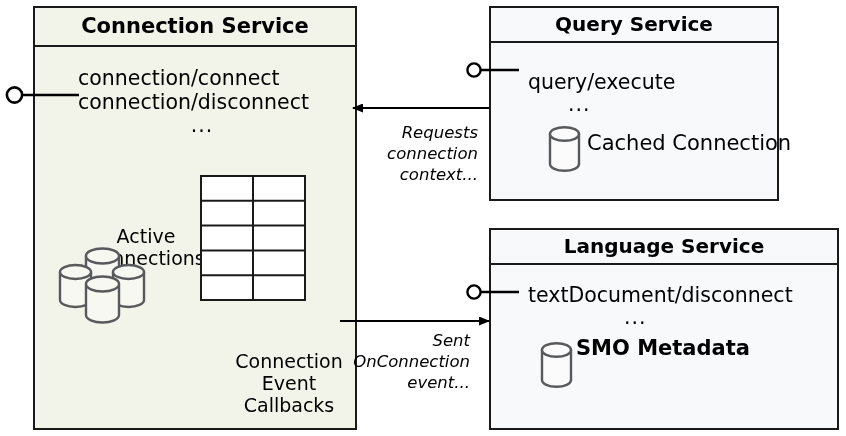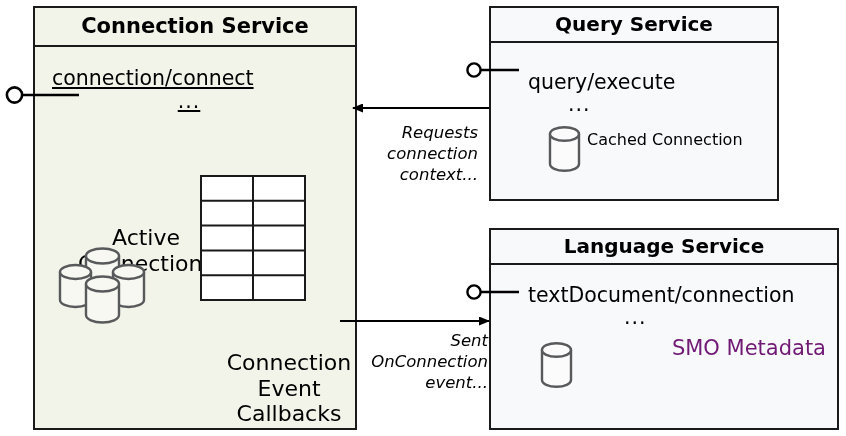--- a/index.html
+++ b/index.html
@@ -100,23 +100,22 @@
     line-height: 0.95;
     letter-spacing: 1px;
   }
 
   .cs-endpoints {
     position: absolute;
     left: 0;
     top: 19px;
     width: 100%;
     text-align: left;
-    padding-left: 17px;
-    box-sizing: border-box;
-    text-decoration: underline;
+    padding-left: 43px;
+    box-sizing: border-box;
   }
   .cs-endpoints .ellipsis-line {
     text-align: center;
     padding-right: 29px;
     margin-top: 2px;
   }
 
   .qs-endpoints {
     position: absolute;
     left: 0;
@@ -144,52 +143,53 @@
   .ls-endpoints .ellipsis-line {
     text-align: left;
     padding-left: 96px;
     margin-top: 1px;
   }
 
   
   .artifact-label {
     position: absolute;
     text-align: center;
-    font-size: 22px;
+    font-size: 19px;
     line-height: 1.16;
     color: #000000;
   }
   .label-active-connections {
     left: 36px;
     top: 178px;
     width: 150px;
   }
   .label-connection-callbacks {
     left: 188px;
     top: 303px;
     width: 132px;
   }
   .label-cached-connection {
     position: absolute;
     left: 587px;
     top: 131px;
-    font-size: 16px;
+    font-size: 21px;
     line-height: 1.16;
     color: #000000;
     white-space: nowrap;
   }
   .label-smo-connection {
     position: absolute;
     left: 576px;
     top: 336px;
     width: 250px;
-    text-align: right;
+    text-align: left;
     font-size: 21px;
     line-height: 1.16;
-    color: #701a75;
+    color: #000000;
+    font-weight: bold;
   }
 
   
   #vector-layer {
     position: absolute;
     left: 0;
     top: 0;
     width: 846px;
     height: 436px;
     pointer-events: none;
@@ -203,37 +203,38 @@
     font-size: 16.5px;
     line-height: 1.28;
     color: #000000;
   }
   .label-requests-context {
     left: 360px;
     top: 122px;
     width: 118px;
   }
   .label-sent-event {
-    left: 364px;
+    left: 346px;
     top: 330px;
     width: 124px;
   }
 </style>
 </head>
 <body>
 
 <div id="diagram-root">
 
   <div class="component-box box-connection-service">
     <div class="box-header">Connection Service</div>
 
     <div class="box-body">
 
       <div class="endpoint-list cs-endpoints">
         <div class="endpoint-line">connection/connect</div>
+        <div class="endpoint-line">connection/disconnect</div>
         <div class="ellipsis-line">...</div>
       </div>
 
       <div class="artifact-label label-active-connections">
         <div>Active</div>
         <div>Connections</div>
       </div>
 
       <div class="artifact-label label-connection-callbacks">
         <div>Connection</div>
@@ -253,21 +254,21 @@
       </div>
     </div>
   </div>
 
   <div class="label-cached-connection">Cached Connection</div>
 
   <div class="component-box box-language-service">
     <div class="box-header">Language Service</div>
     <div class="box-body">
       <div class="endpoint-list ls-endpoints">
-        <div class="endpoint-line">textDocument/connection</div>
+        <div class="endpoint-line">textDocument/disconnect</div>
         <div class="ellipsis-line">...</div>
       </div>
     </div>
   </div>
 
   <div class="label-smo-connection">
     <div>SMO Metadata</div>
   </div>
 
   <div class="arrow-label label-requests-context">

